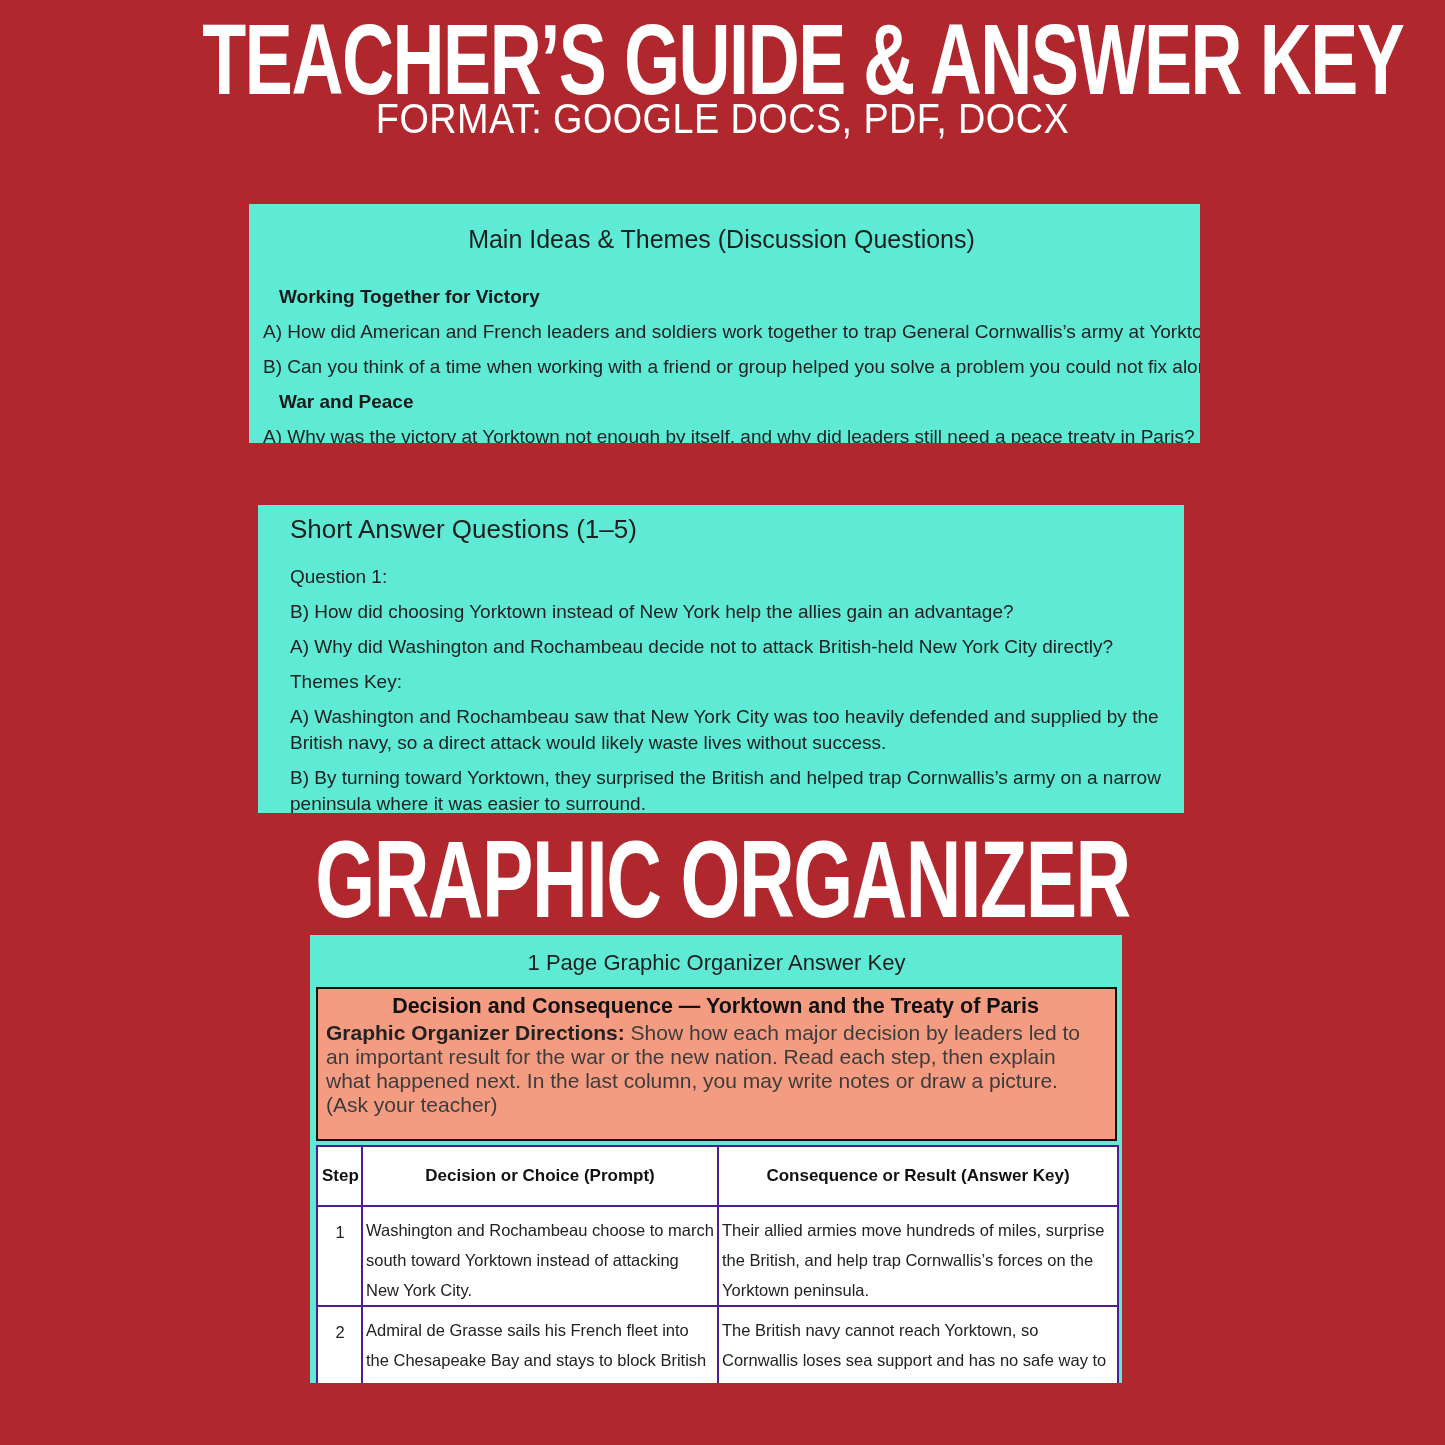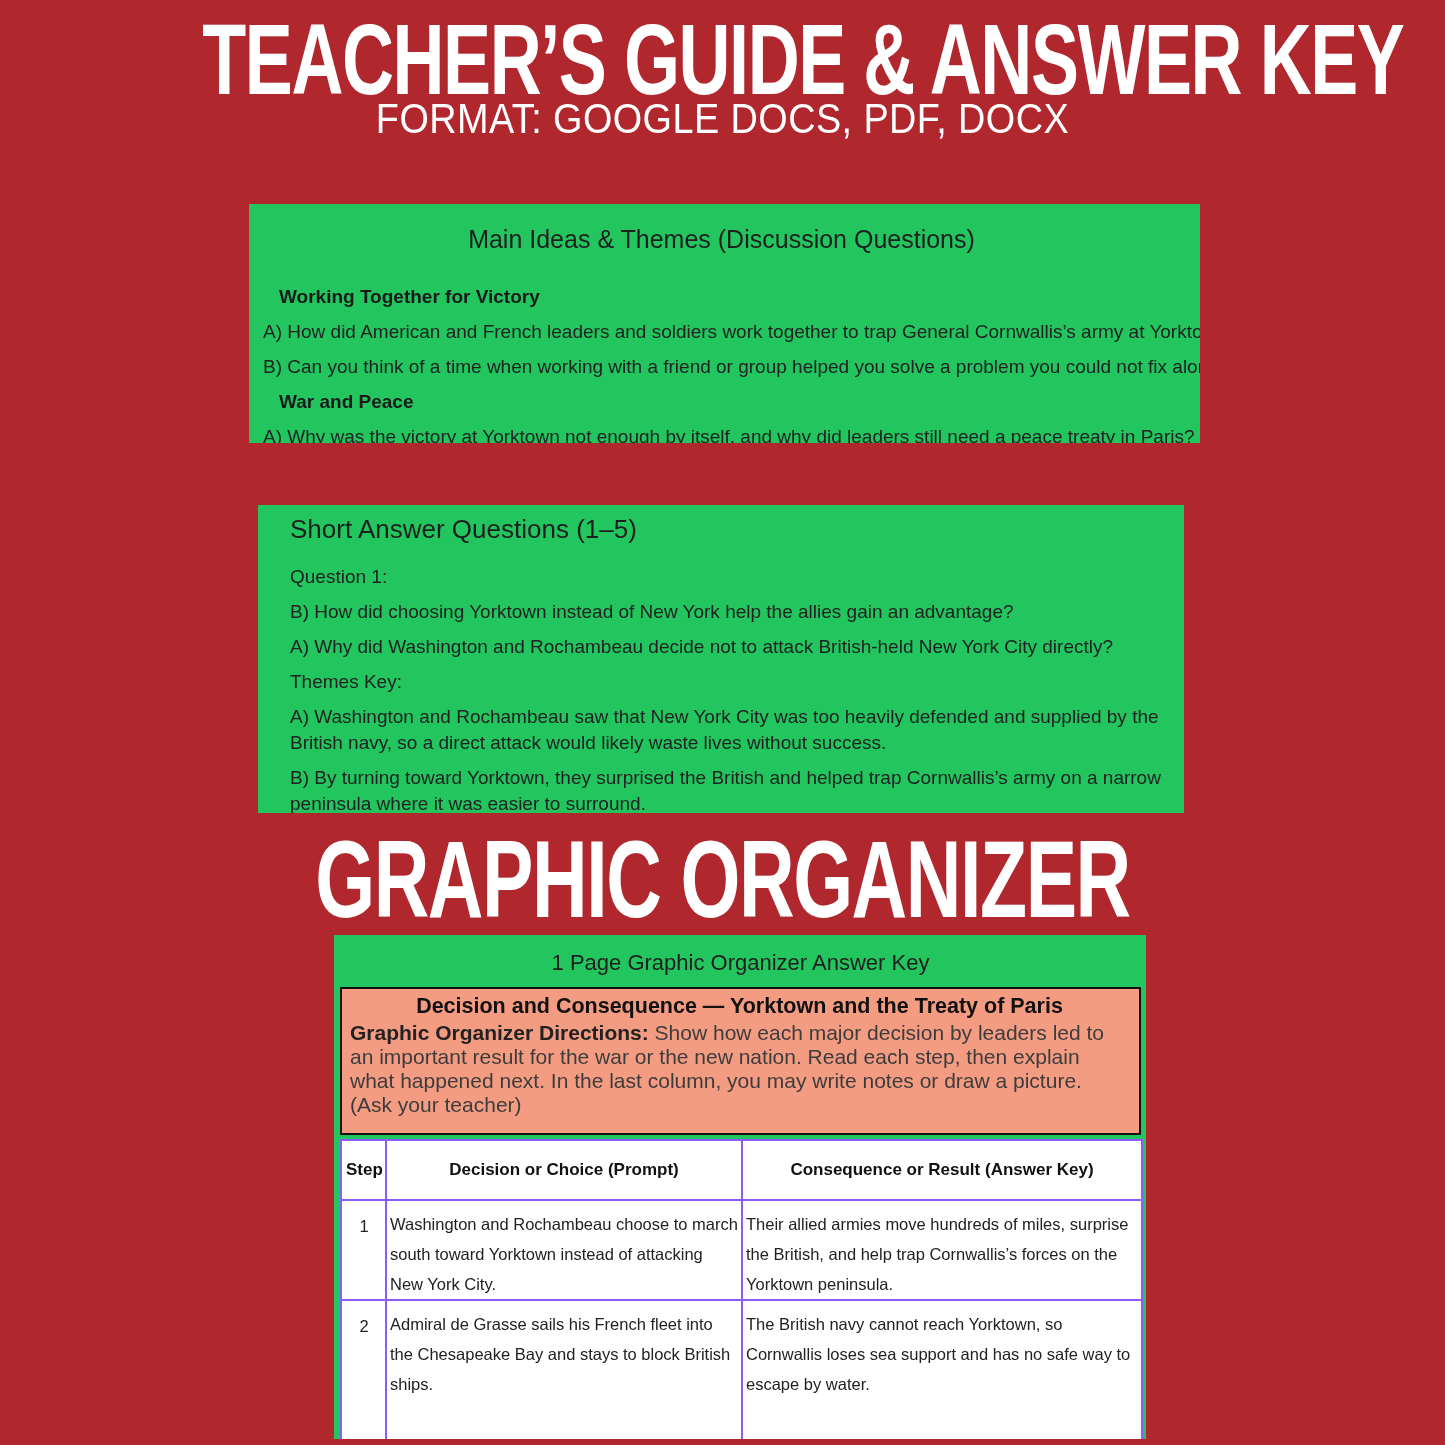--- a/index.html
+++ b/index.html
@@ -29,26 +29,26 @@
   .section-title {
     position: absolute; top: 824px; left: 0; width: 1445px;
     text-align: center; color: #ffffff;
     font-size: 110px; font-weight: bold; line-height: 1;
     letter-spacing: -2px; white-space: nowrap;
     transform: scaleX(0.7); transform-origin: center top;
   }
 
   
   .panel {
-    position: absolute; background: #22c55e; color: #222222;
+    position: absolute; background: #5eead4; color: #222222;
     overflow: hidden; box-sizing: border-box;
   }
   #panel-discussion { left: 249px; top: 204px; width: 951px; height: 239px; padding: 14px 20px 0 14px; }
   #panel-short      { left: 258px; top: 505px; width: 926px; height: 308px; padding: 9px 16px 0 32px; }
-  #panel-organizer  { left: 310px; top: 935px; width: 812px; height: 504px; padding: 6px 5px 0 6px; margin-left: 24px; }
+  #panel-organizer  { left: 310px; top: 935px; width: 812px; height: 448px; padding: 6px 5px 0 6px; }
 
   .doc-title-center {
     text-align: center; font-size: 25px; font-weight: 400;
     color: #1f1f1f; margin: 6px 0 30px 0; line-height: 1.2;
   }
   .doc-title-left {
     text-align: left; font-size: 26px; font-weight: 400;
     color: #1f1f1f; margin: 0 0 19px 0; line-height: 1.2;
   }
   .doc-para { font-size: 19px; line-height: 26px; margin: 0 0 9px 0; color: #222; }
@@ -56,37 +56,37 @@
   .oneline { white-space: nowrap; }
 
   
   .organizer-title {
     text-align: center; font-size: 22px; color: #1f1f1f;
     padding: 8px 0 10px 0; line-height: 28px;
   }
   .directions-box {
     border: 2px solid #111111;
     background: #F49C82;
-    padding: 2px 10px 16px 8px;
+    padding: 2px 10px 22px 8px;
     margin-bottom: 4px;
   }
   .directions-box .box-title {
     text-align: center; font-weight: bold; font-size: 21.5px;
     color: #111111; line-height: 26px; margin: 2px 0;
   }
   .directions-box .box-text {
     font-size: 21px; line-height: 24px; color: #3c3c3c;
   }
   .directions-box .box-text b { color: #222222; }
 
   table.organizer-table {
     border-collapse: collapse; table-layout: fixed;
     width: 801px; background: #ffffff;
   }
-  .organizer-table th, .organizer-table td { border: 2px solid #8b5cf6; }
+  .organizer-table th, .organizer-table td { border: 2px solid #4c1d95; }
   .organizer-table th {
     font-size: 17px; font-weight: bold; color: #111;
     text-align: center; vertical-align: middle; height: 58px; padding: 0 4px;
   }
   .organizer-table td {
     font-size: 16.5px; color: #222; vertical-align: top;
     line-height: 30px; padding: 8px 2px 0 3px;
   }
   .organizer-table td.step-cell { text-align: center; padding-top: 10px; }
   .row-1 td { height: 88px; }

